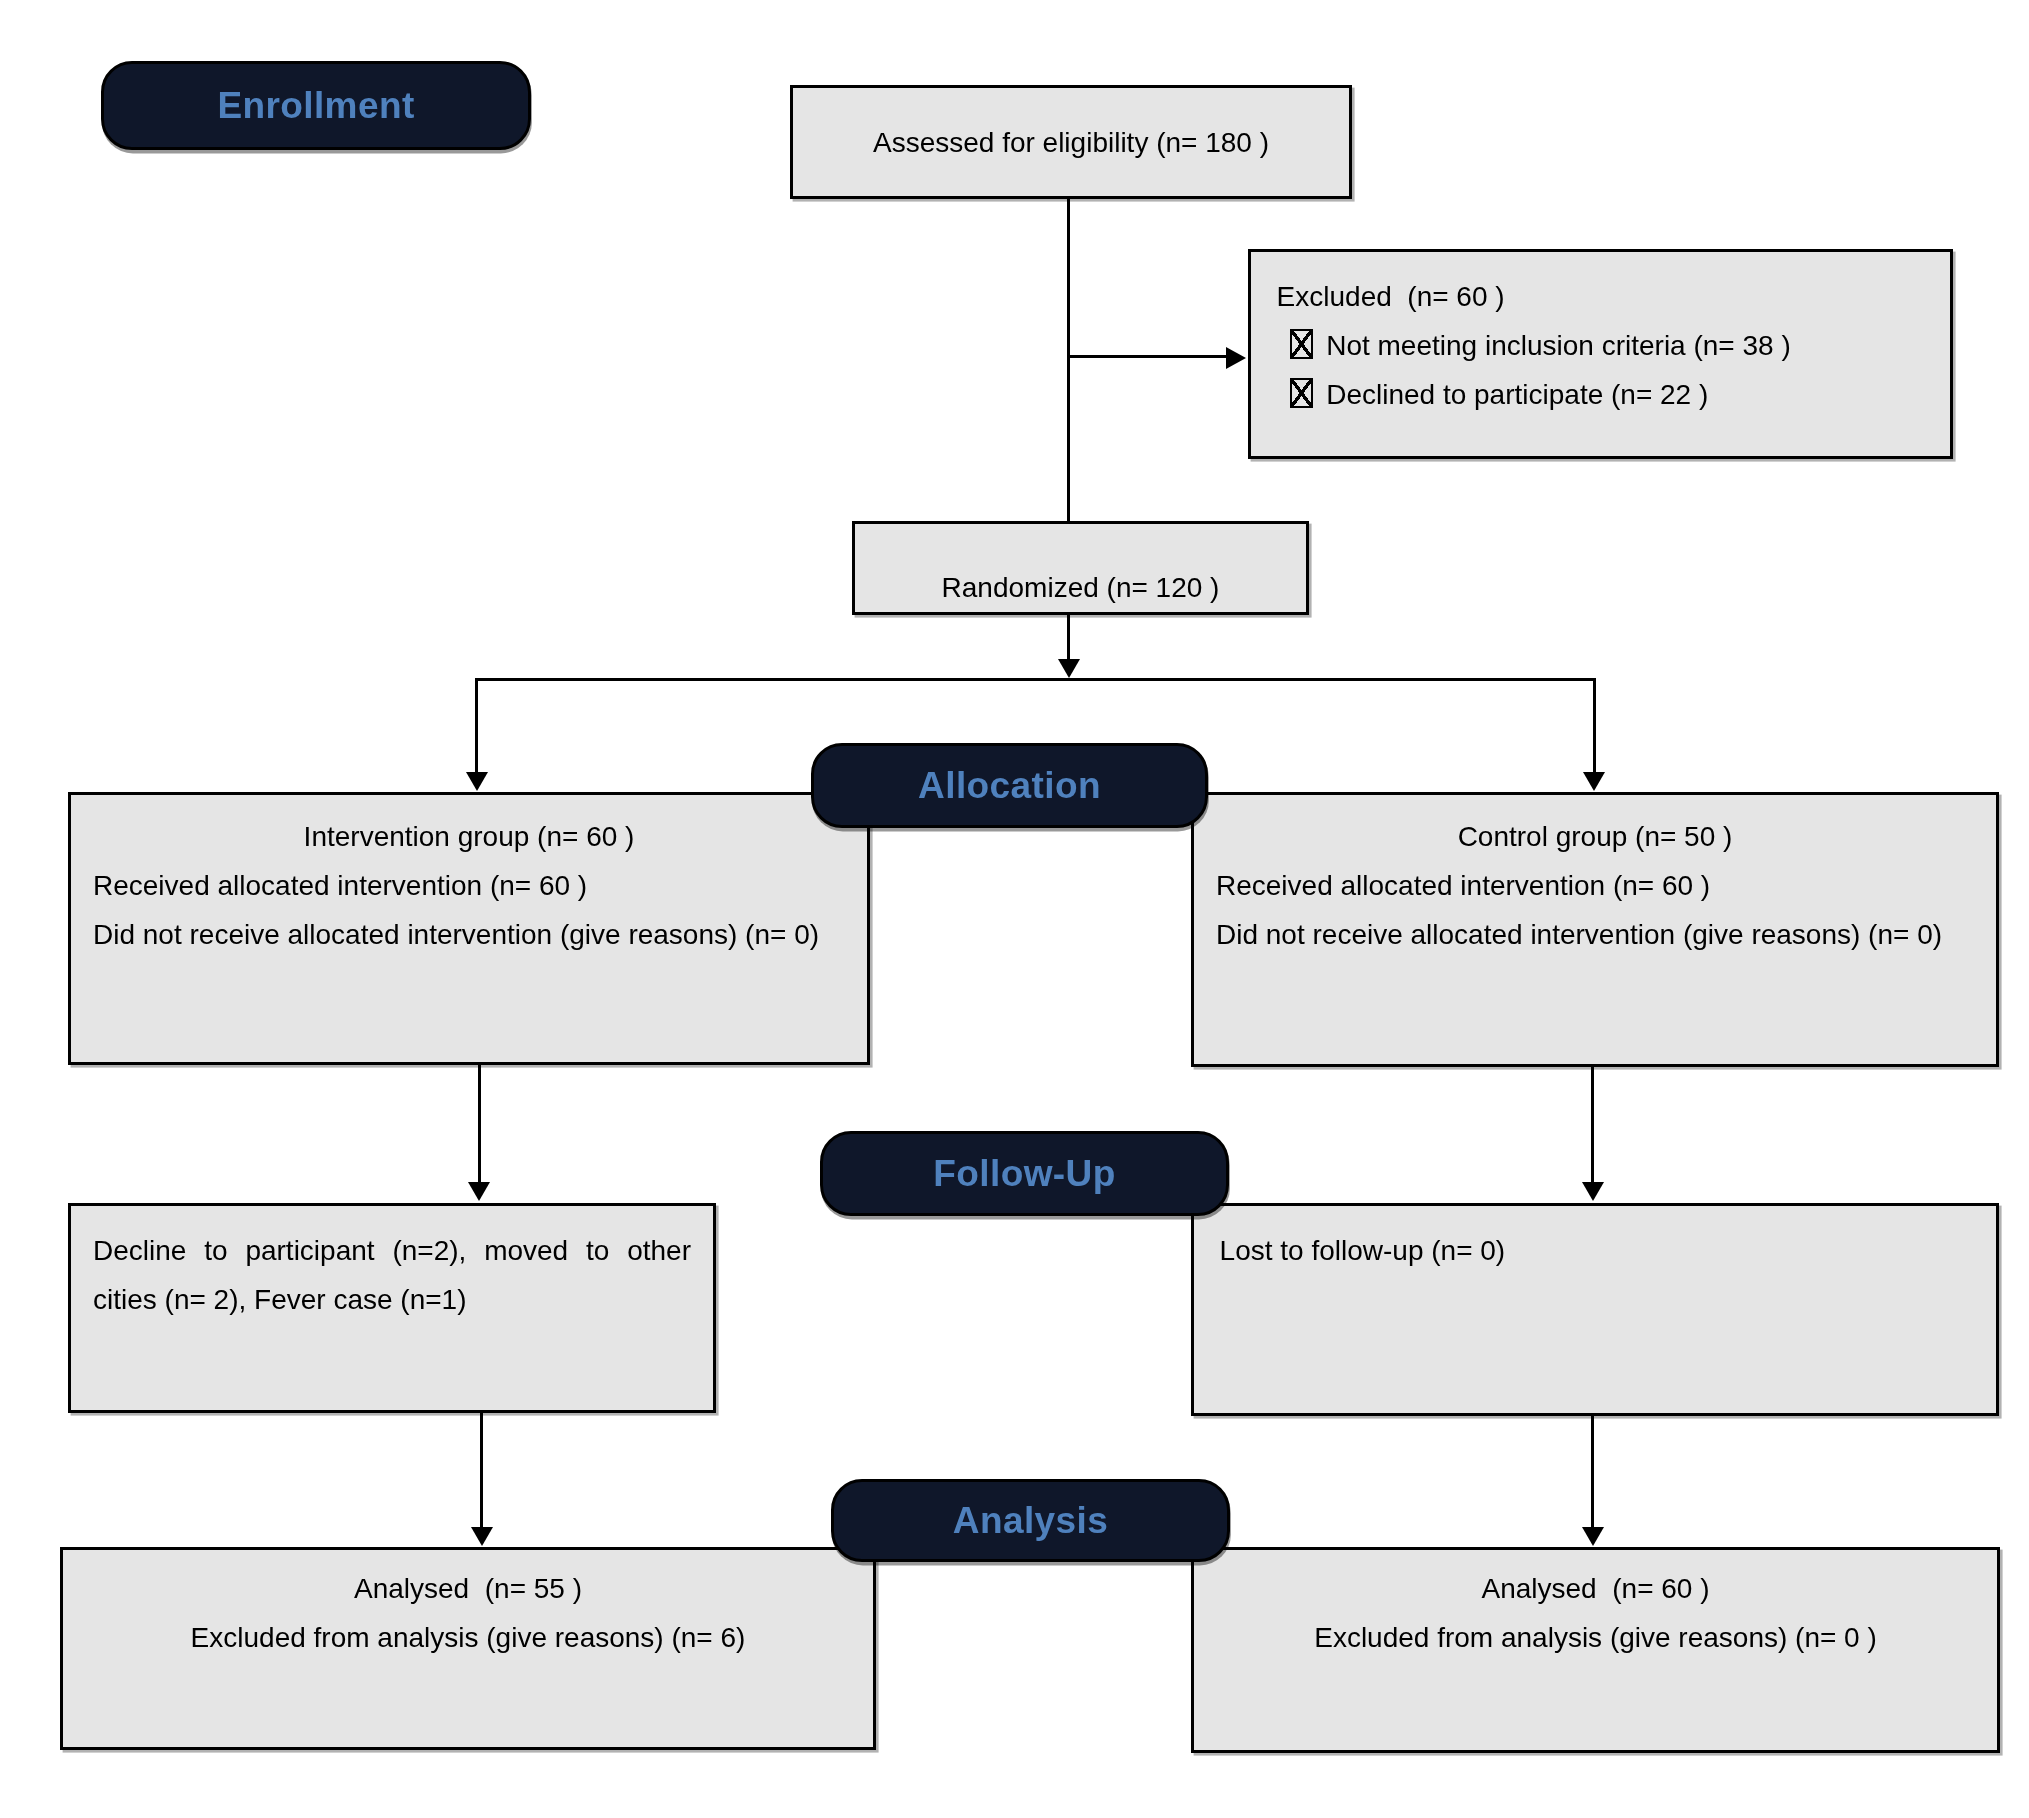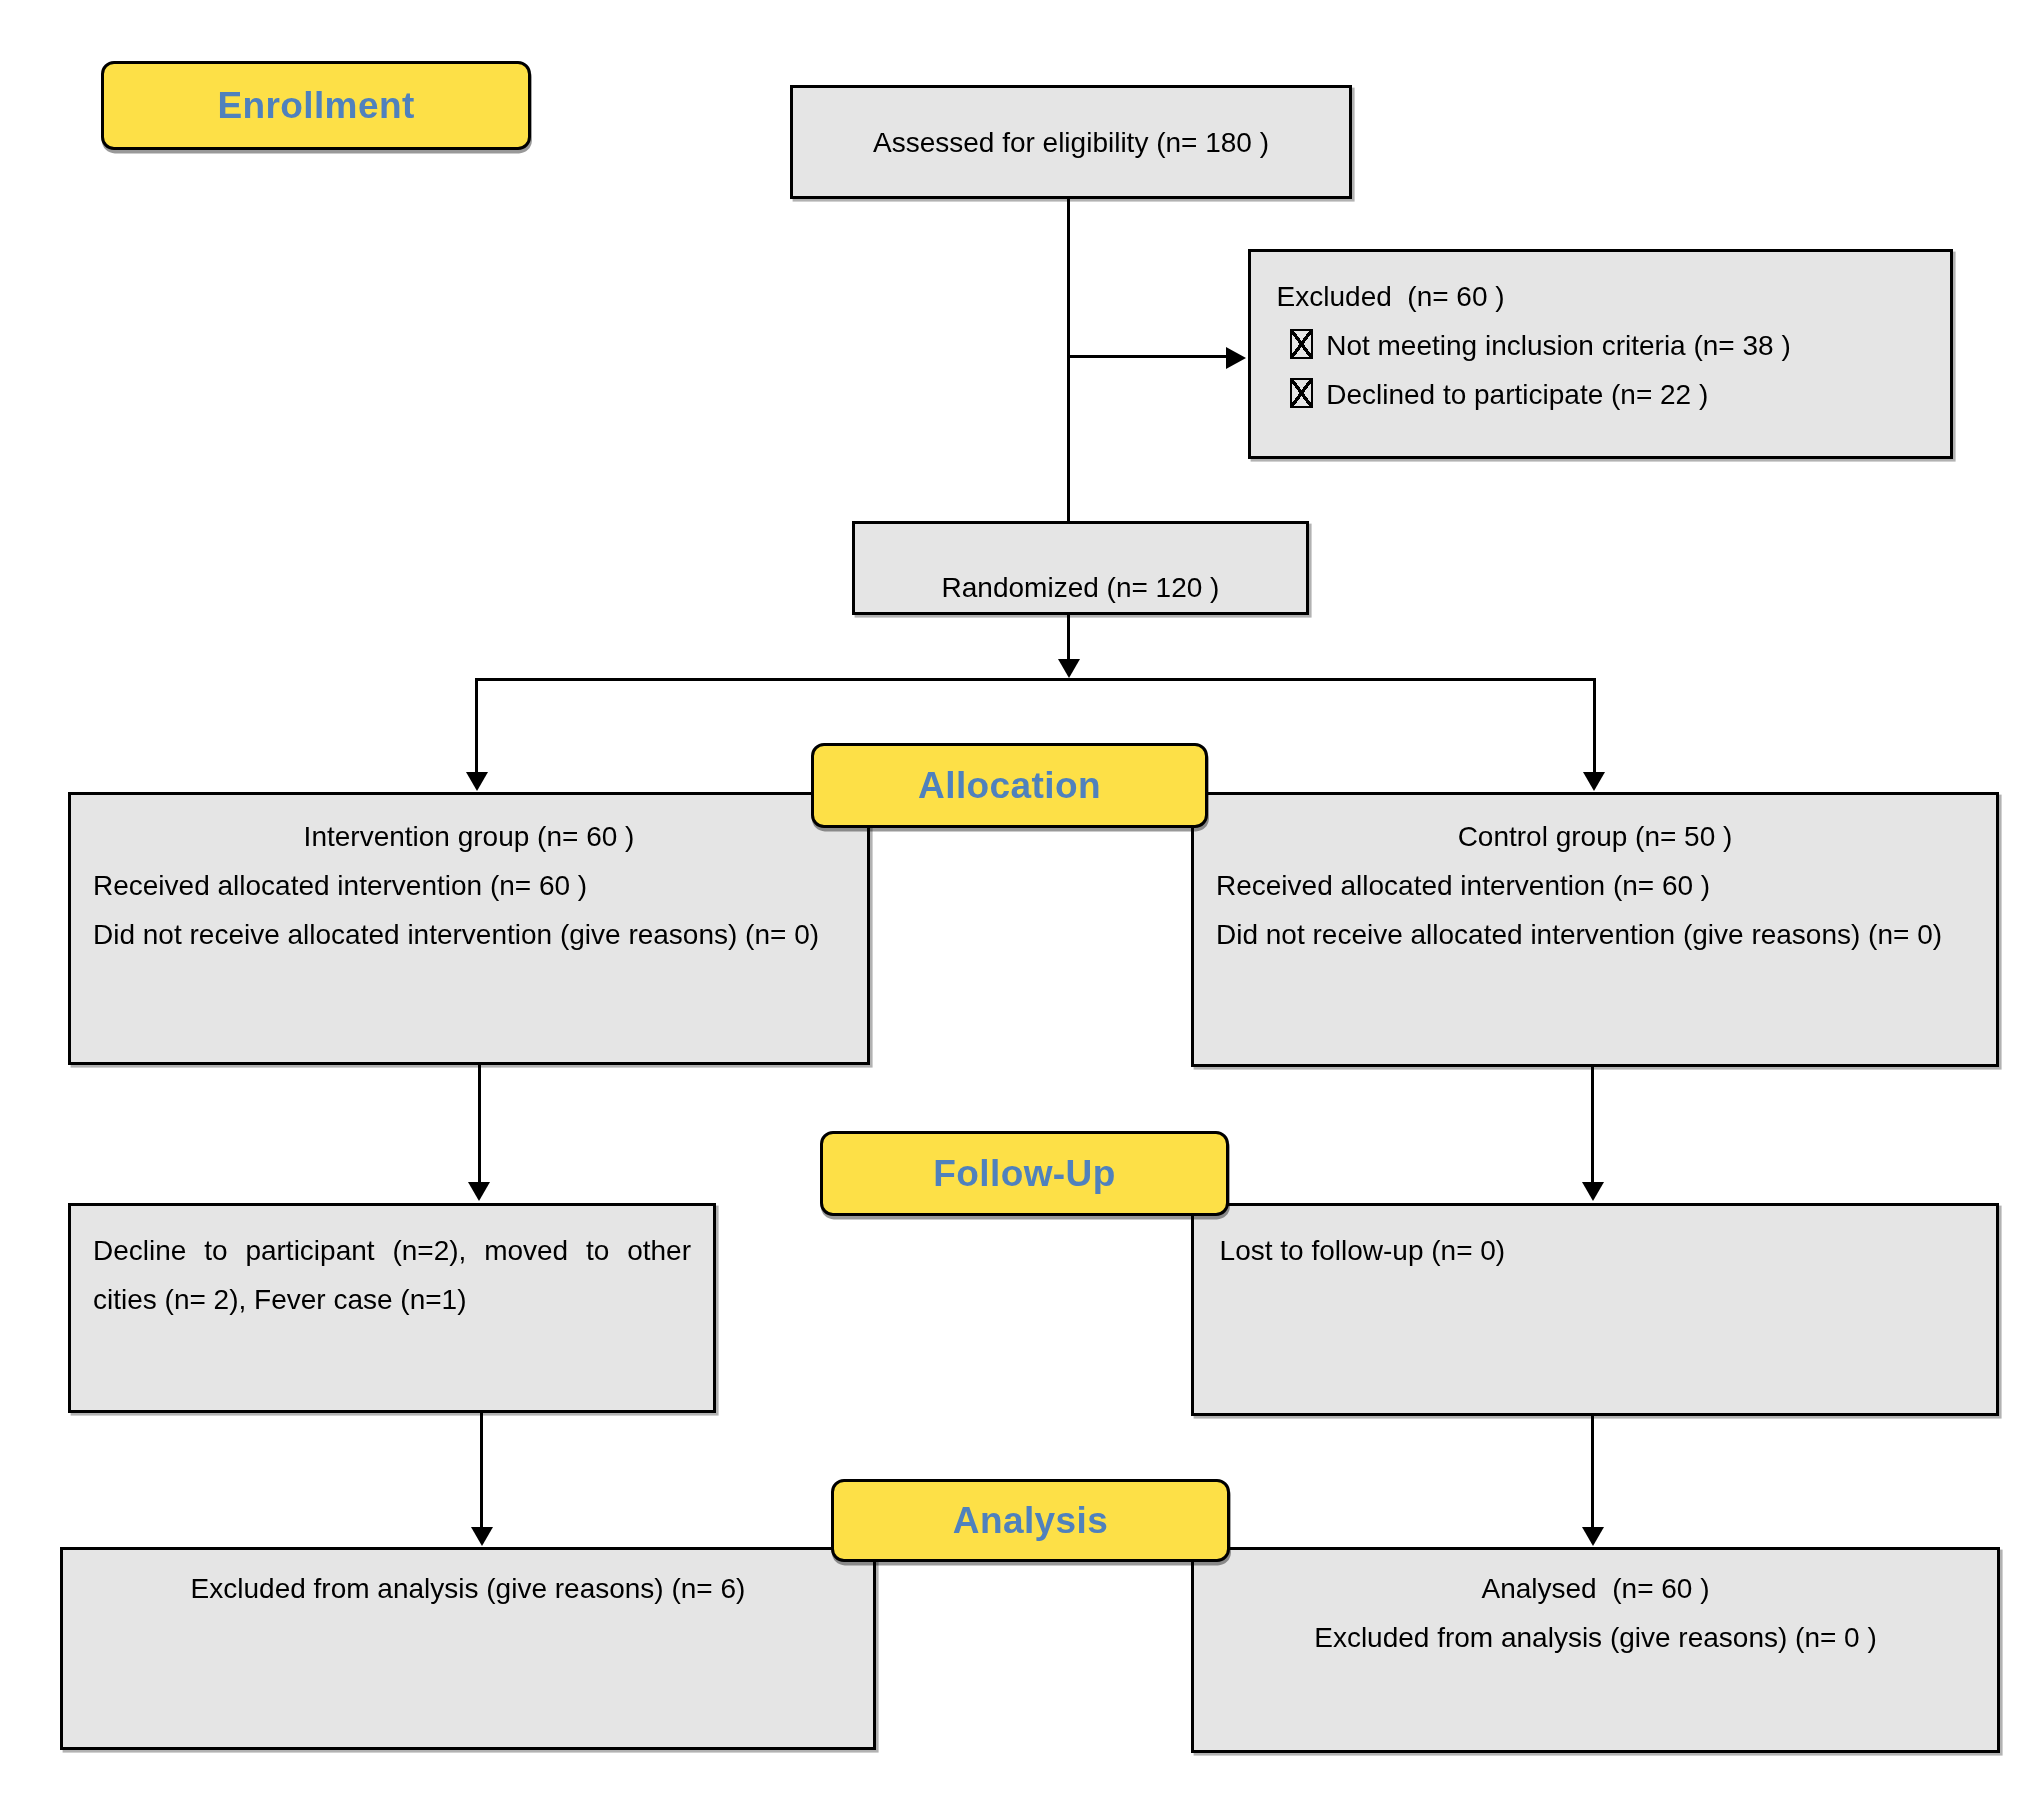--- a/index.html
+++ b/index.html
@@ -17,23 +17,23 @@
     background: #e5e5e5;
     border: 3.4px solid #000000;
     box-shadow: 2.6px 2.6px 0 rgba(0,0,0,0.30);
     font-size: 28px;
     line-height: 49px;
     z-index: 2;
   }
   .badge {
     position: absolute;
     box-sizing: border-box;
-    background: #fde047;
+    background: #0f172a;
     border: 3.4px solid #000000;
-    border-radius: 13px;
+    border-radius: 31px;
     box-shadow: 0.9px 3.4px 0 rgba(0,0,0,0.40);
     display: flex;
     align-items: center;
     justify-content: center;
     font-size: 37px;
     font-weight: bold;
     color: #4F81BD;
     z-index: 5;
     letter-spacing: 0.4px;
   }
@@ -137,20 +137,21 @@
 
   <div class="box" style="left:68px; top:1203px; width:648px; height:210px; padding:20.4px 22px 0 22px;">
     <div class="p just">Decline to participant (n=2), moved to other cities (n= 2), Fever case (n=1)</div>
   </div>
 
   <div class="box" style="left:1191px; top:1203px; width:808px; height:213px; padding:20.4px 22px 0 25.6px;">
     <div class="p">Lost to follow-up (n= 0)</div>
   </div>
 
   <div class="box" style="left:60px; top:1547px; width:816px; height:203px; padding:13.6px 5.1px 0 5.1px;">
+    <div class="p center">Analysed  (n= 55 )</div>
     <div class="p center">Excluded from analysis (give reasons) (n= 6)</div>
   </div>
 
   <div class="box" style="left:1191px; top:1547px; width:809px; height:206px; padding:13.6px 5.1px 0 5.1px;">
     <div class="p center">Analysed  (n= 60 )</div>
     <div class="p center">Excluded from analysis (give reasons) (n= 0 )</div>
   </div>
 
 </div>
 

